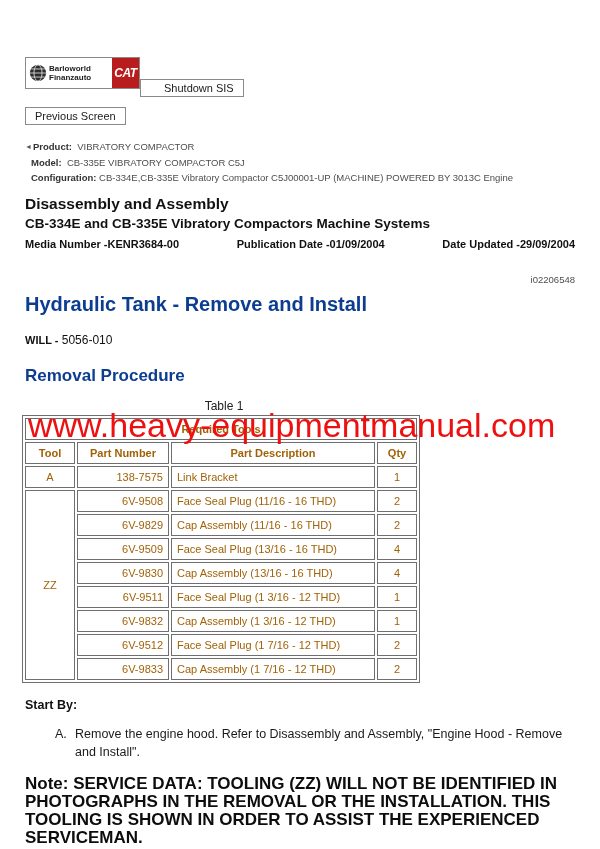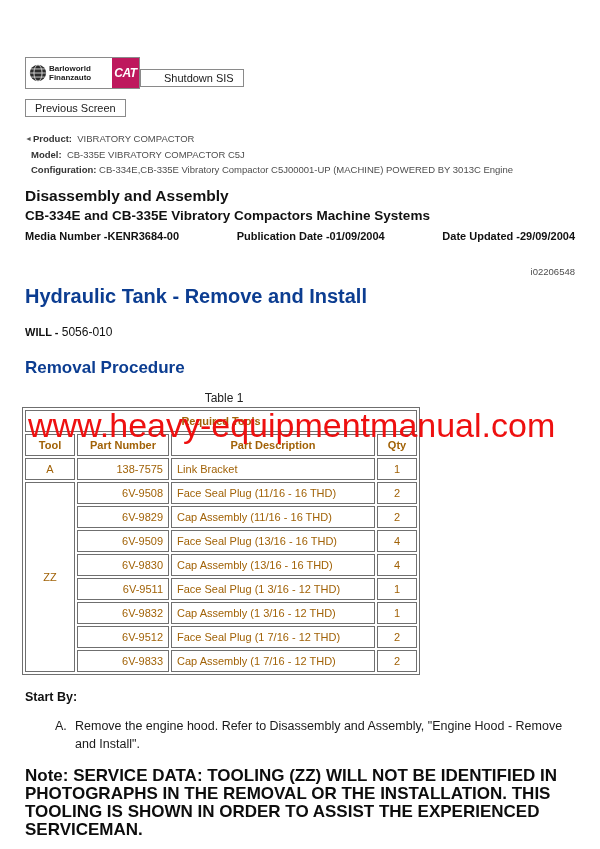--- a/index.html
+++ b/index.html
@@ -12,34 +12,34 @@
 
   
   .header-row { display:flex; align-items:flex-start; }
   .logo-box {
     width:115px; height:32px; border:1px solid #8a8a8a; background:#fff;
     display:flex; align-items:center; overflow:hidden; flex:0 0 auto;
   }
   .globe { width:18px; height:18px; margin:0 2px 0 3px; flex:0 0 auto; }
   .logo-text { font-size:8px; font-weight:bold; line-height:9px; color:#1c1c1c; white-space:nowrap; }
   .cat-box {
-    margin-left:auto; width:27px; height:100%; background:#be185d; color:#fff;
+    margin-left:auto; width:27px; height:100%; background:#b91c1c; color:#fff;
     display:flex; align-items:center; justify-content:center;
     font-weight:900; font-style:italic; font-size:12px; letter-spacing:-0.5px;
   }
   .sis-title {
     flex:1; text-align:center; margin-top:6px;
     font-family:"Liberation Serif", serif; font-weight:900; font-size:17px; color:#000;
     letter-spacing:0.2px;
   }
   .btn {
     display:inline-block; background:#fff; border:1px solid #8a8a8a; color:#202020;
     font-size:11px; padding:2px 9px; cursor:pointer; font-family:"Liberation Sans", sans-serif;
   }
-  .shutdown-btn { margin-top:12px; flex:0 0 auto;padding-left:23px; }
+  .shutdown-btn { margin-top:22px; flex:0 0 auto;padding-left:23px; }
   .prev-row { margin-top:9px; }
 
   
   .product-block { margin-top:14px; font-size:9.5px; line-height:15.5px; color:#4d4d4d; }
   .product-block b { color:#333; }
   .tri { font-size:7px; color:#555; vertical-align:1px; margin-right:1px; }
   .indent1 { padding-left:6px; }
 
   
   .doc-block { margin-top:9px; }

